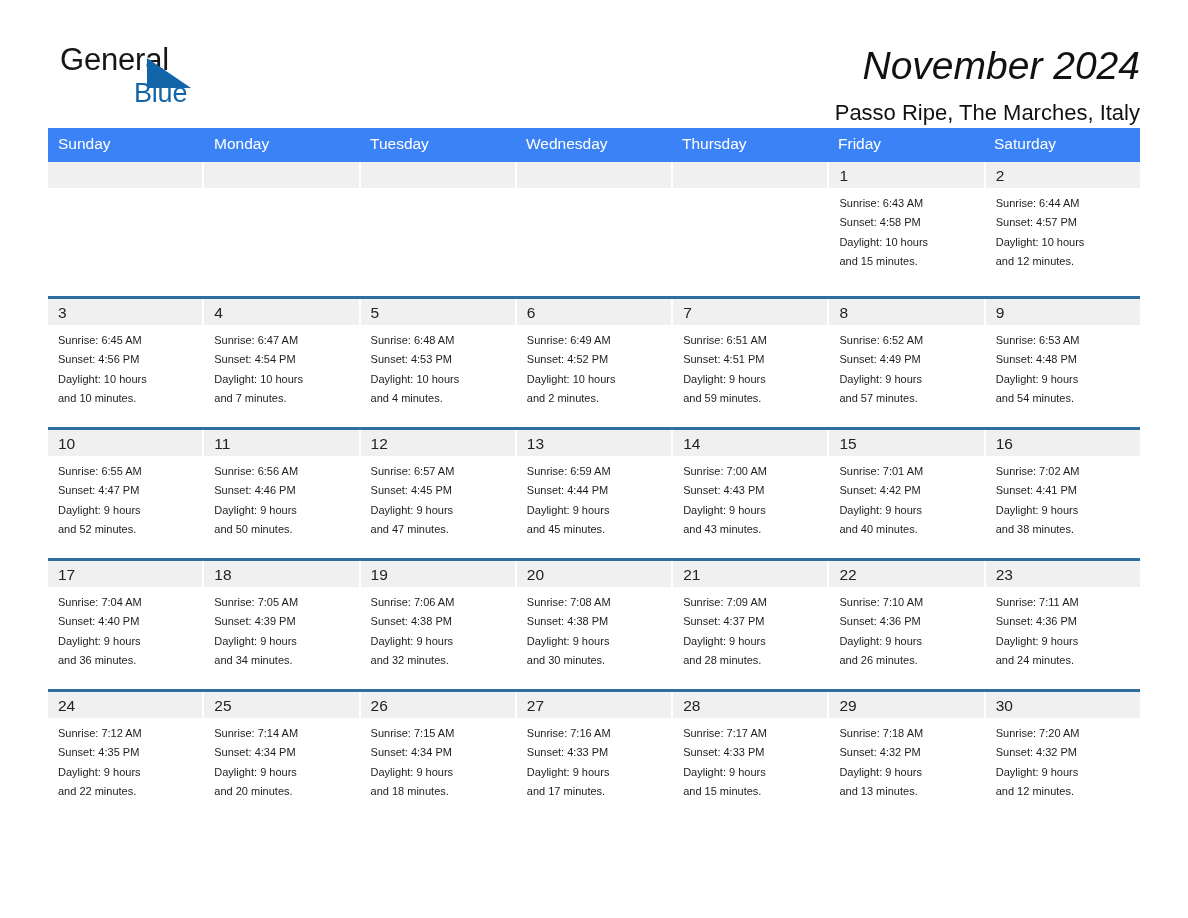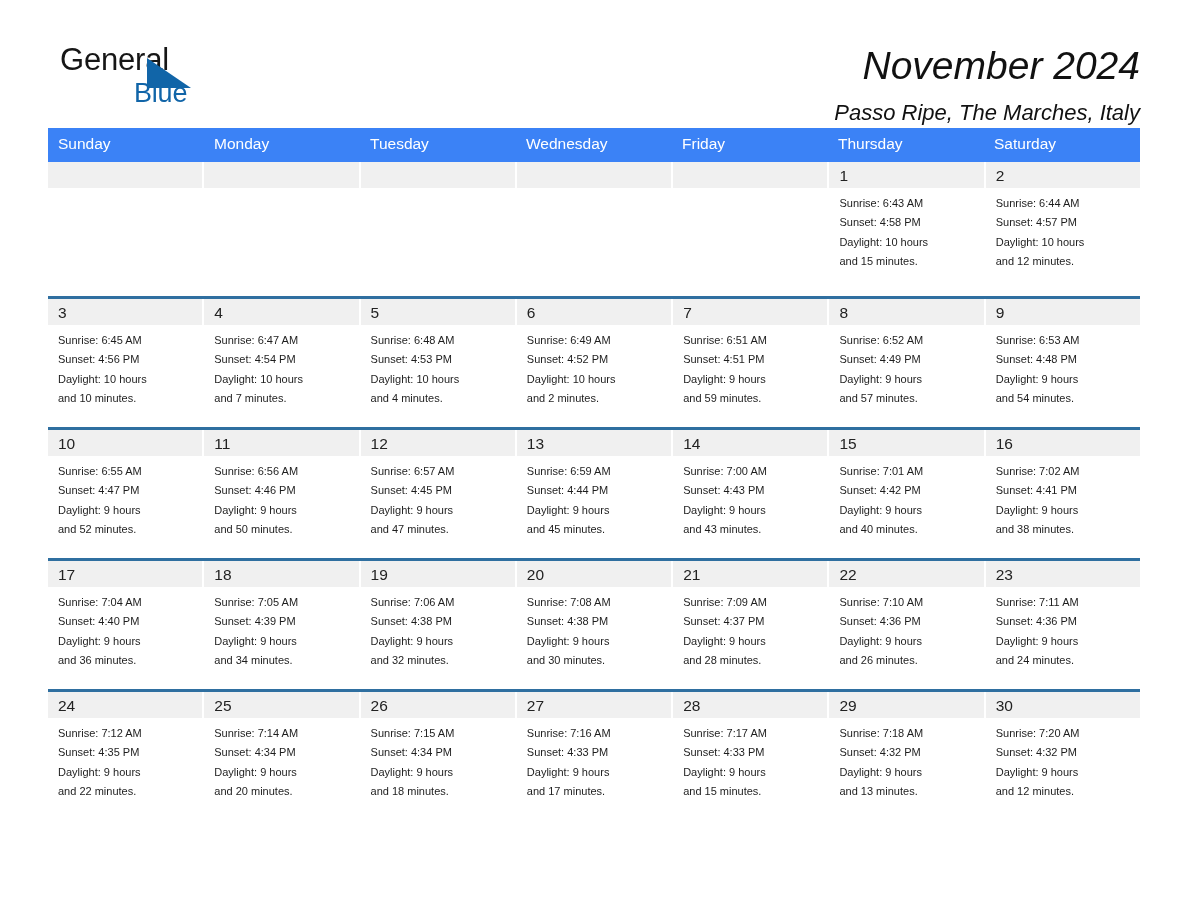--- a/index.html
+++ b/index.html
@@ -74,21 +74,20 @@
     line-height: 1.05;
     margin: 0;
     letter-spacing: 0px;
     font-style: italic;
   }
   .location {
     font-size: 22px;
     color: #111111;
     margin: 14px 0 0 0;
     line-height: 1.1;
-    font-style: italic;
   }
 
   
   .calendar {
     margin-top: 20px;
     width: 1092px;
   }
   .weekdays {
     display: grid;
     grid-template-columns: repeat(7, 1fr);
@@ -149,22 +148,22 @@
       <p class="location">Passo Ripe, The Marches, Italy</p>
     </div>
   </div>
 
   <div class="calendar">
     <div class="weekdays">
       <div class="weekday">Sunday</div>
       <div class="weekday">Monday</div>
       <div class="weekday">Tuesday</div>
       <div class="weekday">Wednesday</div>
+      <div class="weekday">Thursday</div>
       <div class="weekday">Friday</div>
-      <div class="weekday">Thursday</div>
       <div class="weekday">Saturday</div>
     </div>
 
     <div class="week first">
       <div class="day empty">
           <div class="day-num"></div>
         </div>
       <div class="day empty">
           <div class="day-num"></div>
         </div>

